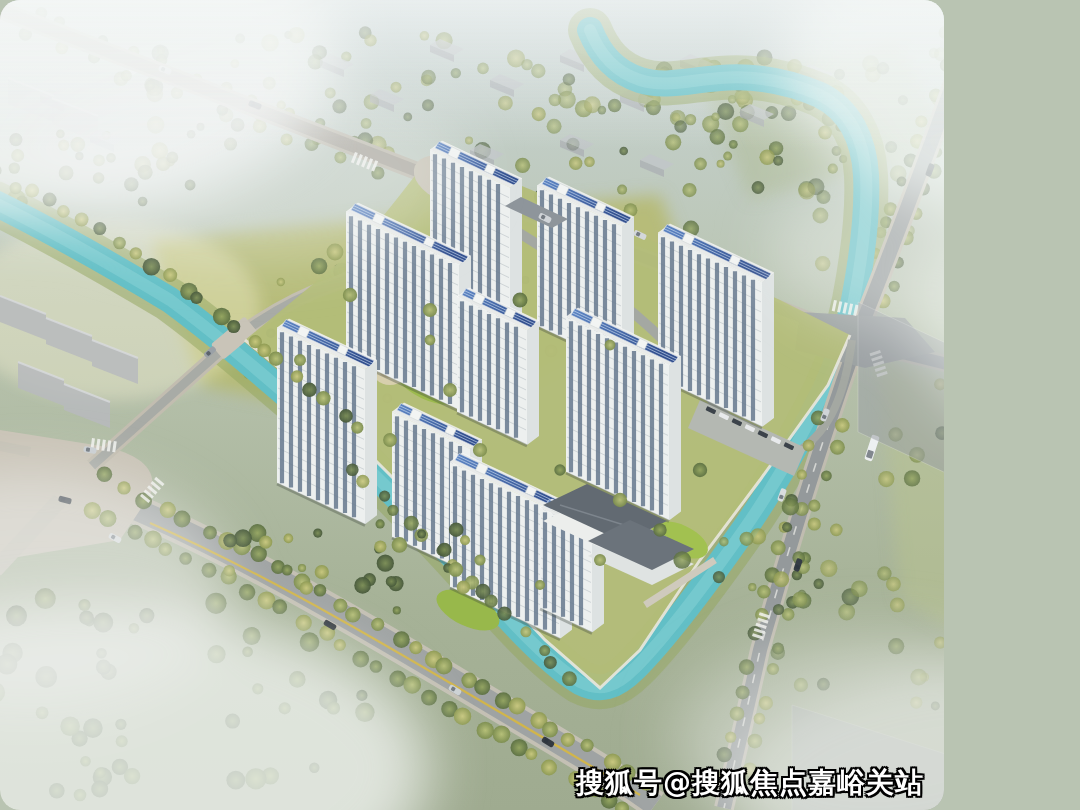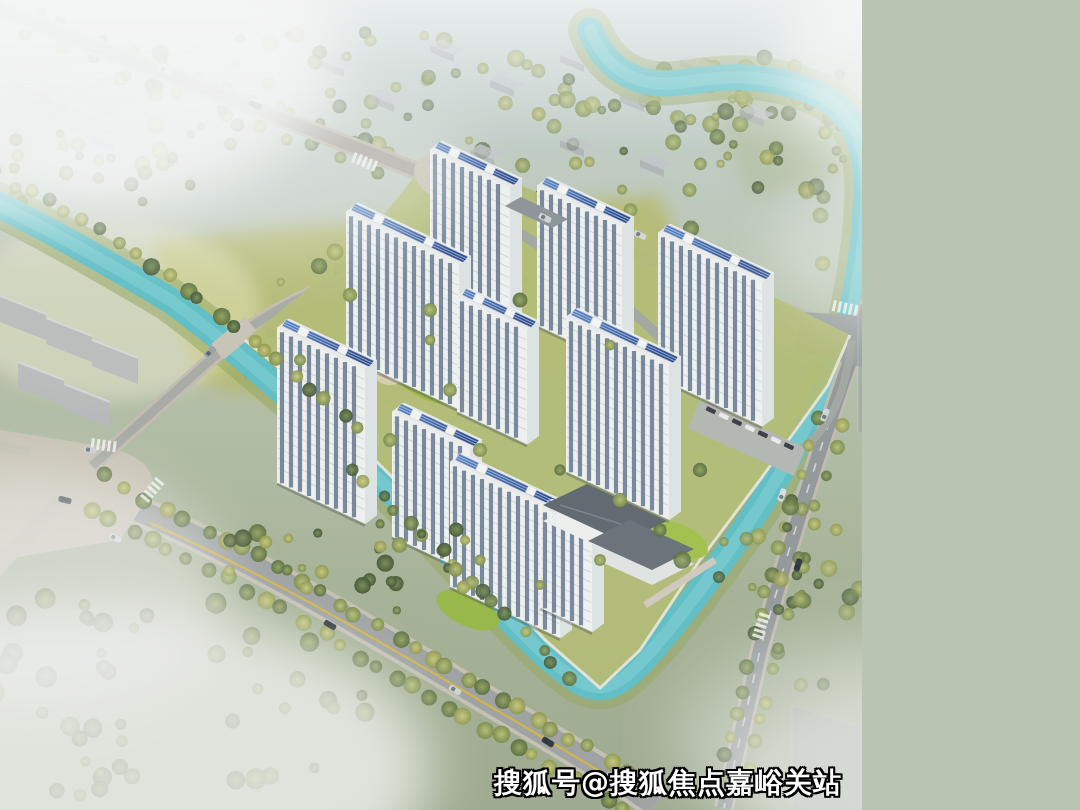--- a/index.html
+++ b/index.html
@@ -1,18 +1,19 @@
 <!DOCTYPE html>
 <html style="--sky_top: #c8d4d6; --ground_mid: #b8c3ae; --ground_low: #9fab90; --meadow: #b6ba72; --lawn: #a8c653; --tree_dark: #46583a; --tree_mid: #5c7042; --tree_light: #7c8d4e; --river: #62bfc6; --river_light: #8fd4d6; --road_asphalt: #969b9d; --road_concrete: #c9c3b6; --center_line_yellow: #d9b83c; --building_white: #edf0ef; --building_side: #dde2e2; --window_glass: #66798e; --solar_blue: #3e63a8; --clubhouse_roof: #626a72; --ghost_building: #9ca1a6; --mist_white: #f4f7f6;"><head>
 <meta charset="utf-8">
 <style>
   html,body{margin:0;padding:0;background:#b9c4b2;}
   .canvas{
-    position:relative;width:862px;height:810px;overflow:hidden;
+    position:relative;width:944px;height:810px;overflow:hidden;
     font-family:"DejaVu Sans","Liberation Sans",sans-serif;
+    border-radius:20px;
   }
   .canvas svg{position:absolute;left:0;top:0;}
   .watermark{
     position:absolute;right:20px;bottom:8px;
     font-size:28px;font-weight:bold;color:#ffffff;letter-spacing:1px;
     text-shadow:-2px -2px 0 #000,2px -2px 0 #000,-2px 2px 0 #000,2px 2px 0 #000,
                 0 -2px 0 #000,0 2px 0 #000,-2px 0 0 #000,2px 0 0 #000;
     white-space:nowrap;z-index:10;
   }
 </style>

